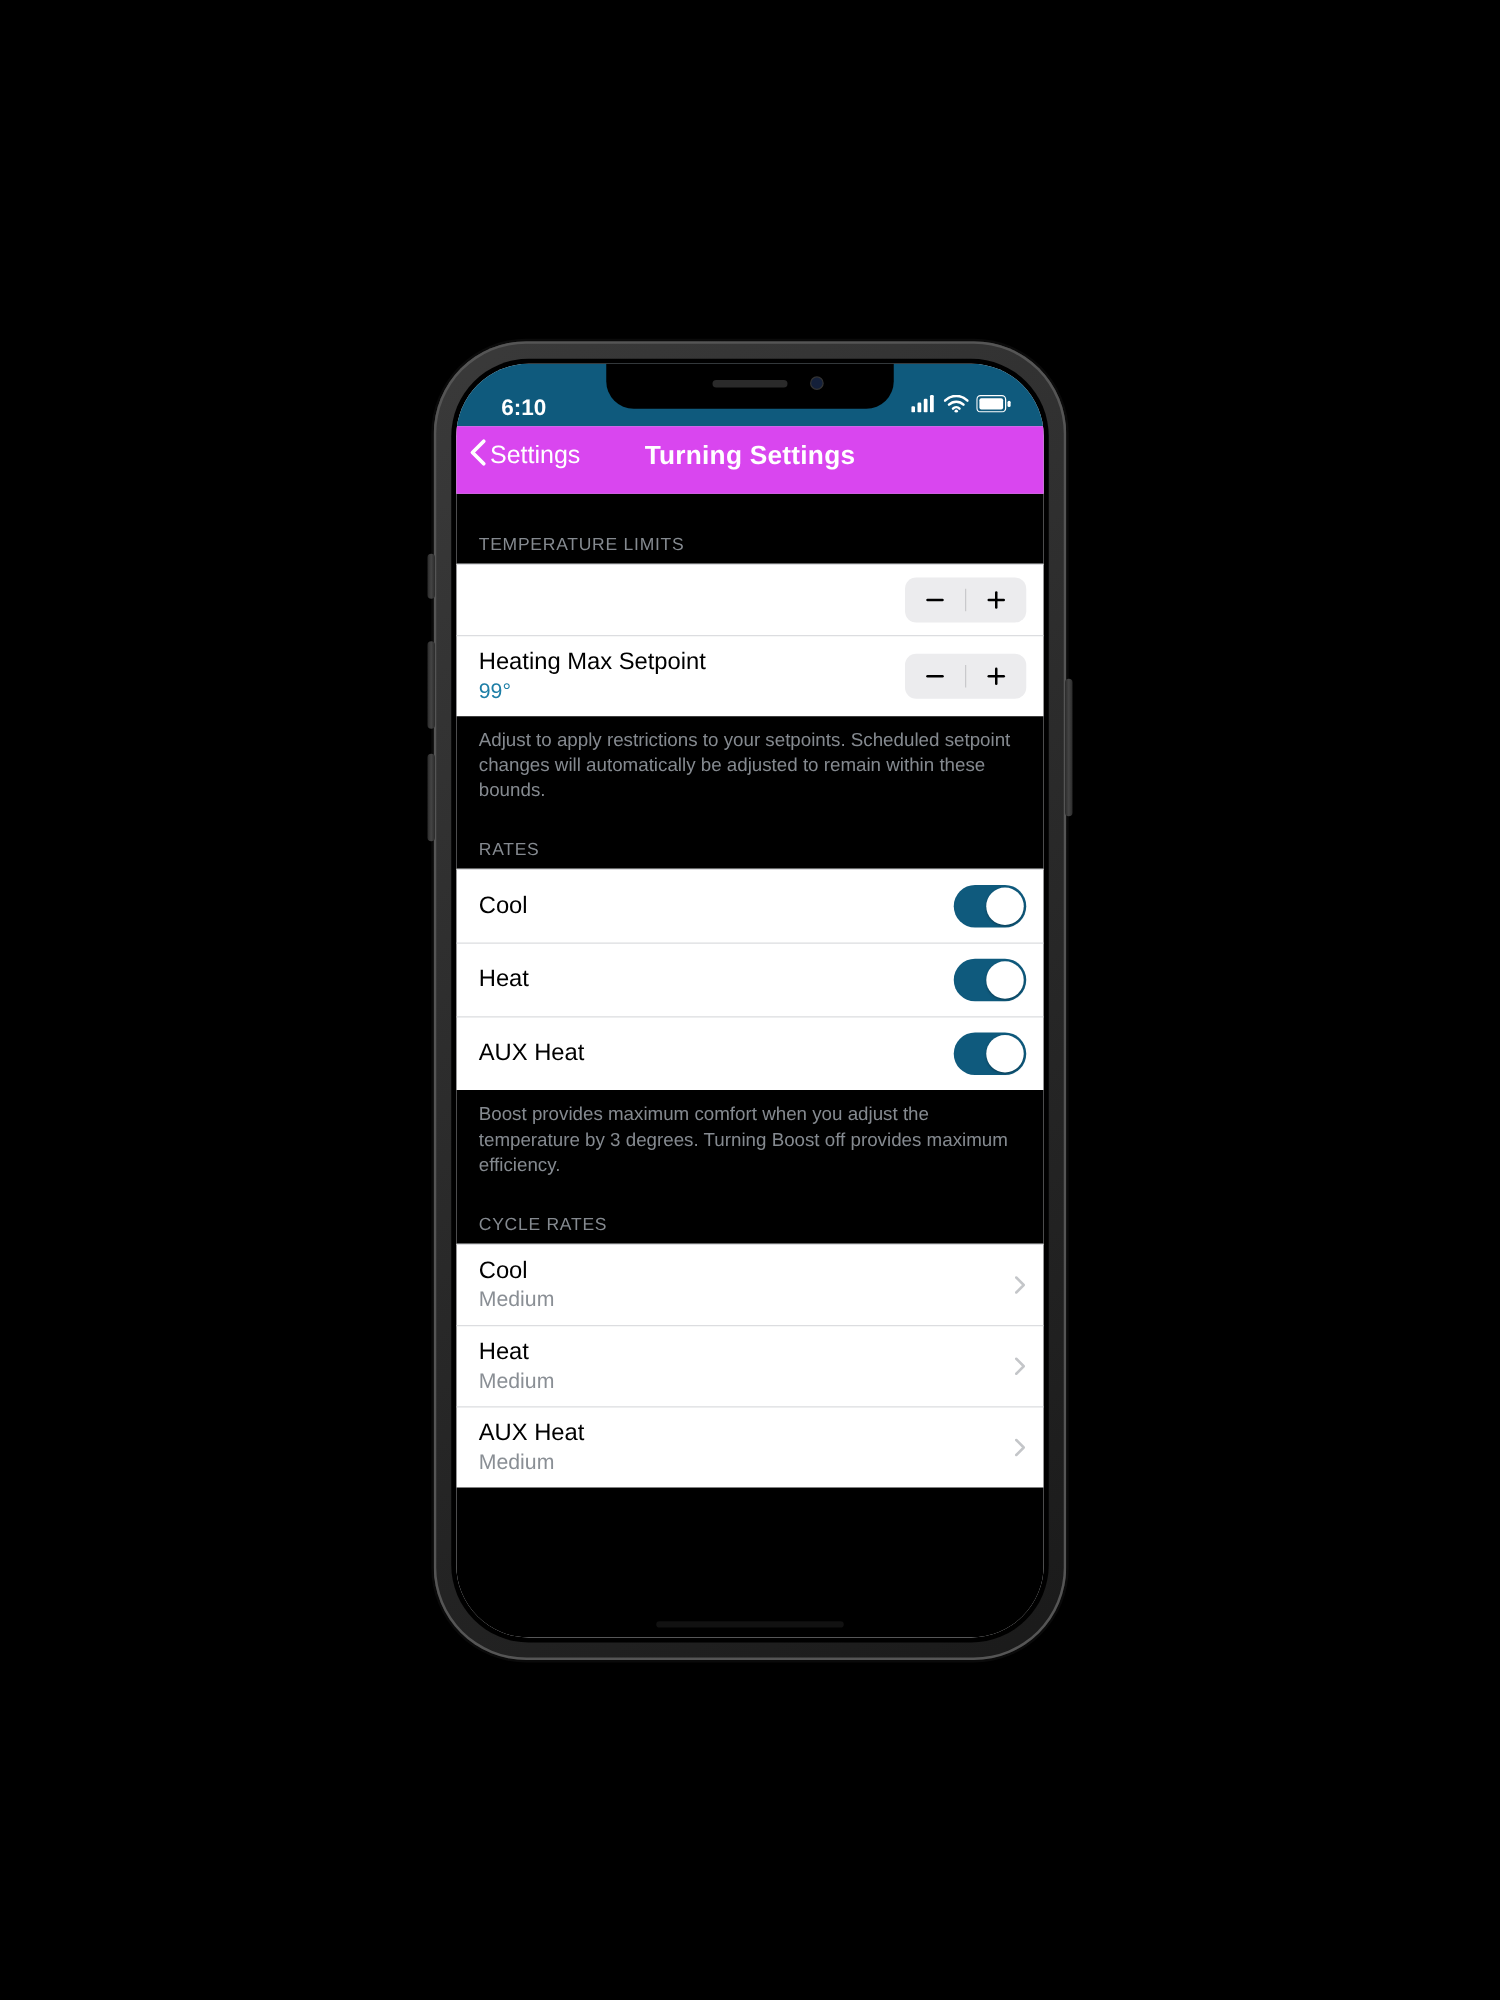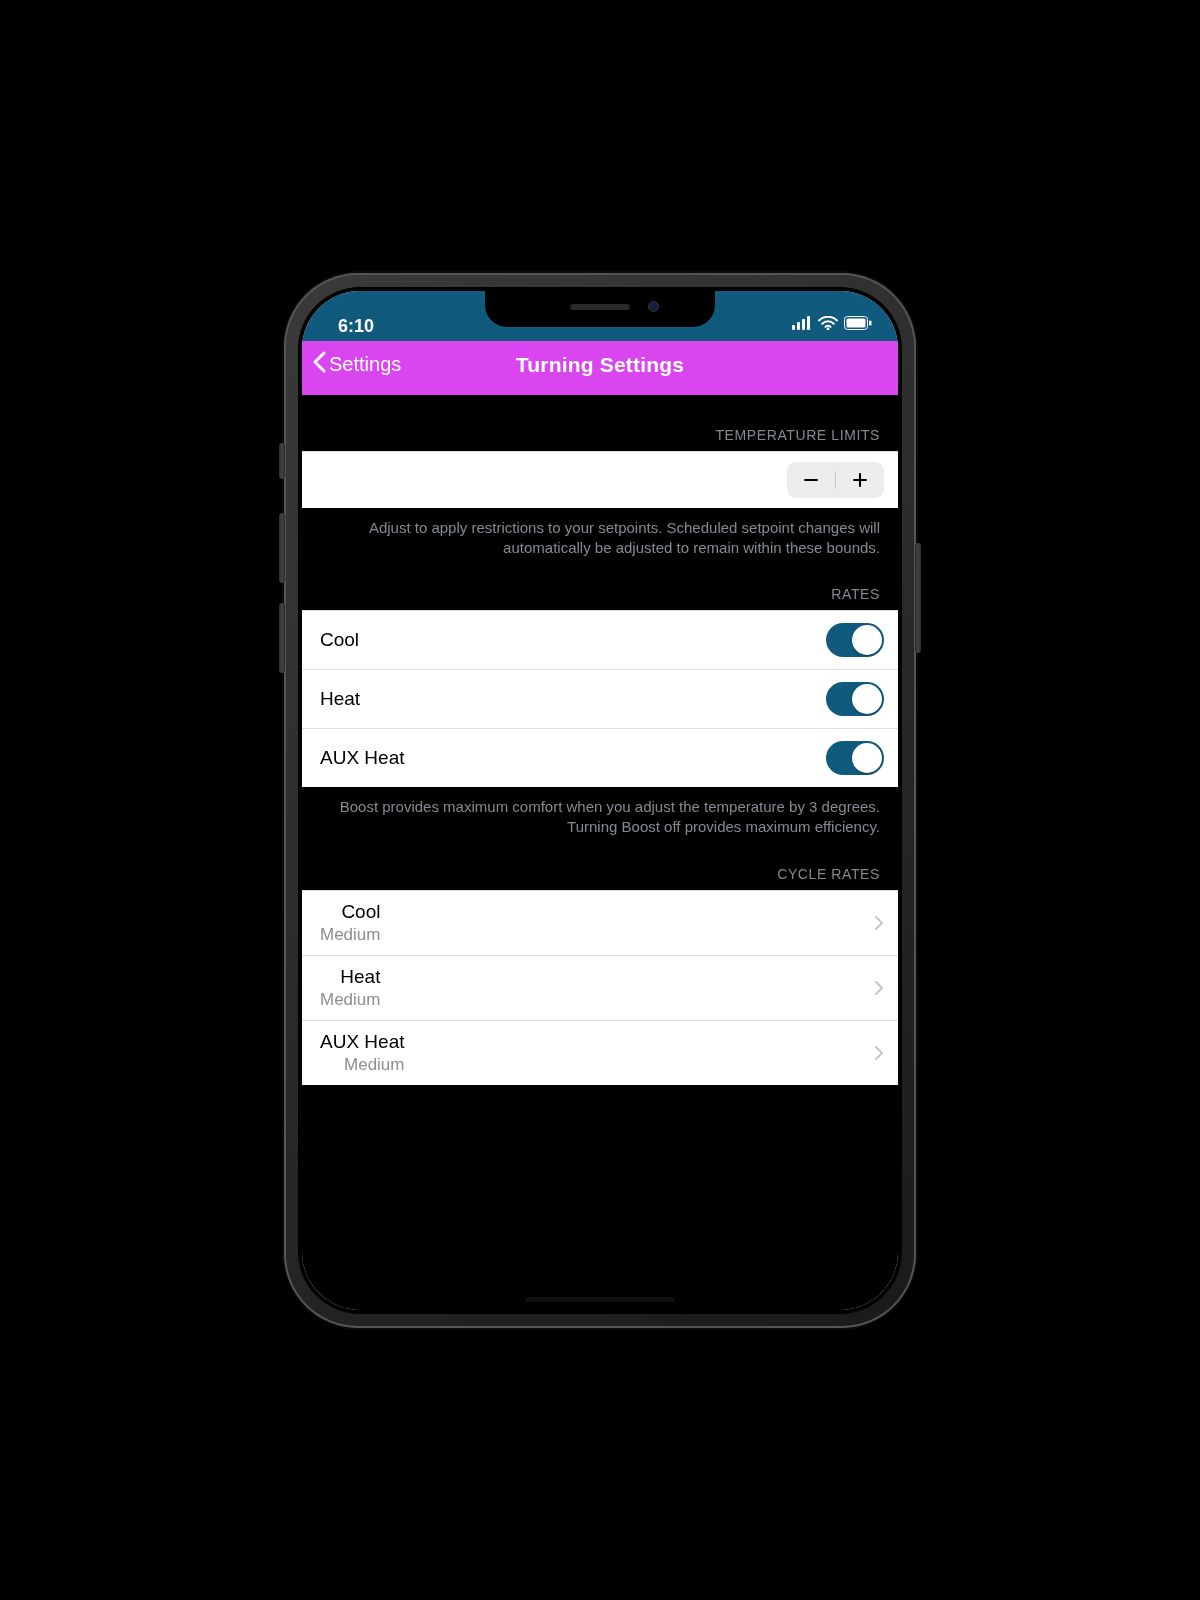--- a/index.html
+++ b/index.html
@@ -8,27 +8,26 @@
       position: relative;
       width: 1200px;
       height: 1600px;
       background: #000;
       display: flex;
       align-items: center;
       justify-content: center;
     }
     .phone-frame {
       position: relative;
-      width: 632px;
+      width: 506px;
       height: 1055px;
       background: linear-gradient(145deg,#3a3a3a,#1a1a1a);
       border-radius: 74px;
       padding: 14px;
       box-shadow: inset 0 0 0 2px #555, 0 0 0 2px #0a0a0a, 0 30px 60px rgba(0,0,0,.6);
-      text-align: right;
     }
     .phone-inner {
       position: relative;
       width: 100%;
       height: 100%;
       background: #000;
       border-radius: 62px;
       padding: 4px;
     }
     .side-btn { position: absolute; background: linear-gradient(90deg,#2b2b2b,#444,#2b2b2b); border-radius: 3px; }
@@ -217,20 +216,45 @@
                   <span>
                       <svg width="18" height="18" viewBox="0 0 18 18">
                         <rect x="2" y="8" width="14" height="2" rx="1" fill="#000"></rect>
                         <rect x="8" y="2" width="2" height="14" rx="1" fill="#000"></rect>
                       </svg>
                     </span>
                 </div>
               </div>
             </div>
 
+            <div class="row two-line">
+              <div class="col">
+                <span class="label">Heating Max Setpoint</span>
+                <span class="sub">99°</span>
+              </div>
+              <div class="flex"></div>
+              <div class="stepper">
+                <div class="sbtn">
+                  <span>
+                      <svg width="18" height="18" viewBox="0 0 18 18">
+                        <rect x="2" y="8" width="14" height="2" rx="1" fill="#000"></rect>
+                      </svg>
+                    </span>
+                </div>
+                <div class="divider"></div>
+                <div class="sbtn">
+                  <span>
+                      <svg width="18" height="18" viewBox="0 0 18 18">
+                        <rect x="2" y="8" width="14" height="2" rx="1" fill="#000"></rect>
+                        <rect x="8" y="2" width="2" height="14" rx="1" fill="#000"></rect>
+                      </svg>
+                    </span>
+                </div>
+              </div>
+            </div>
 
           </div>
           <div class="footer-note">Adjust to apply restrictions to your setpoints. Scheduled setpoint changes will automatically be adjusted to remain within these bounds.</div>
 
           <div class="section-header">RATES</div>
           <div class="row-group">
 
             <div class="row">
               <span class="label">Cool</span>
               <div class="flex"></div>

